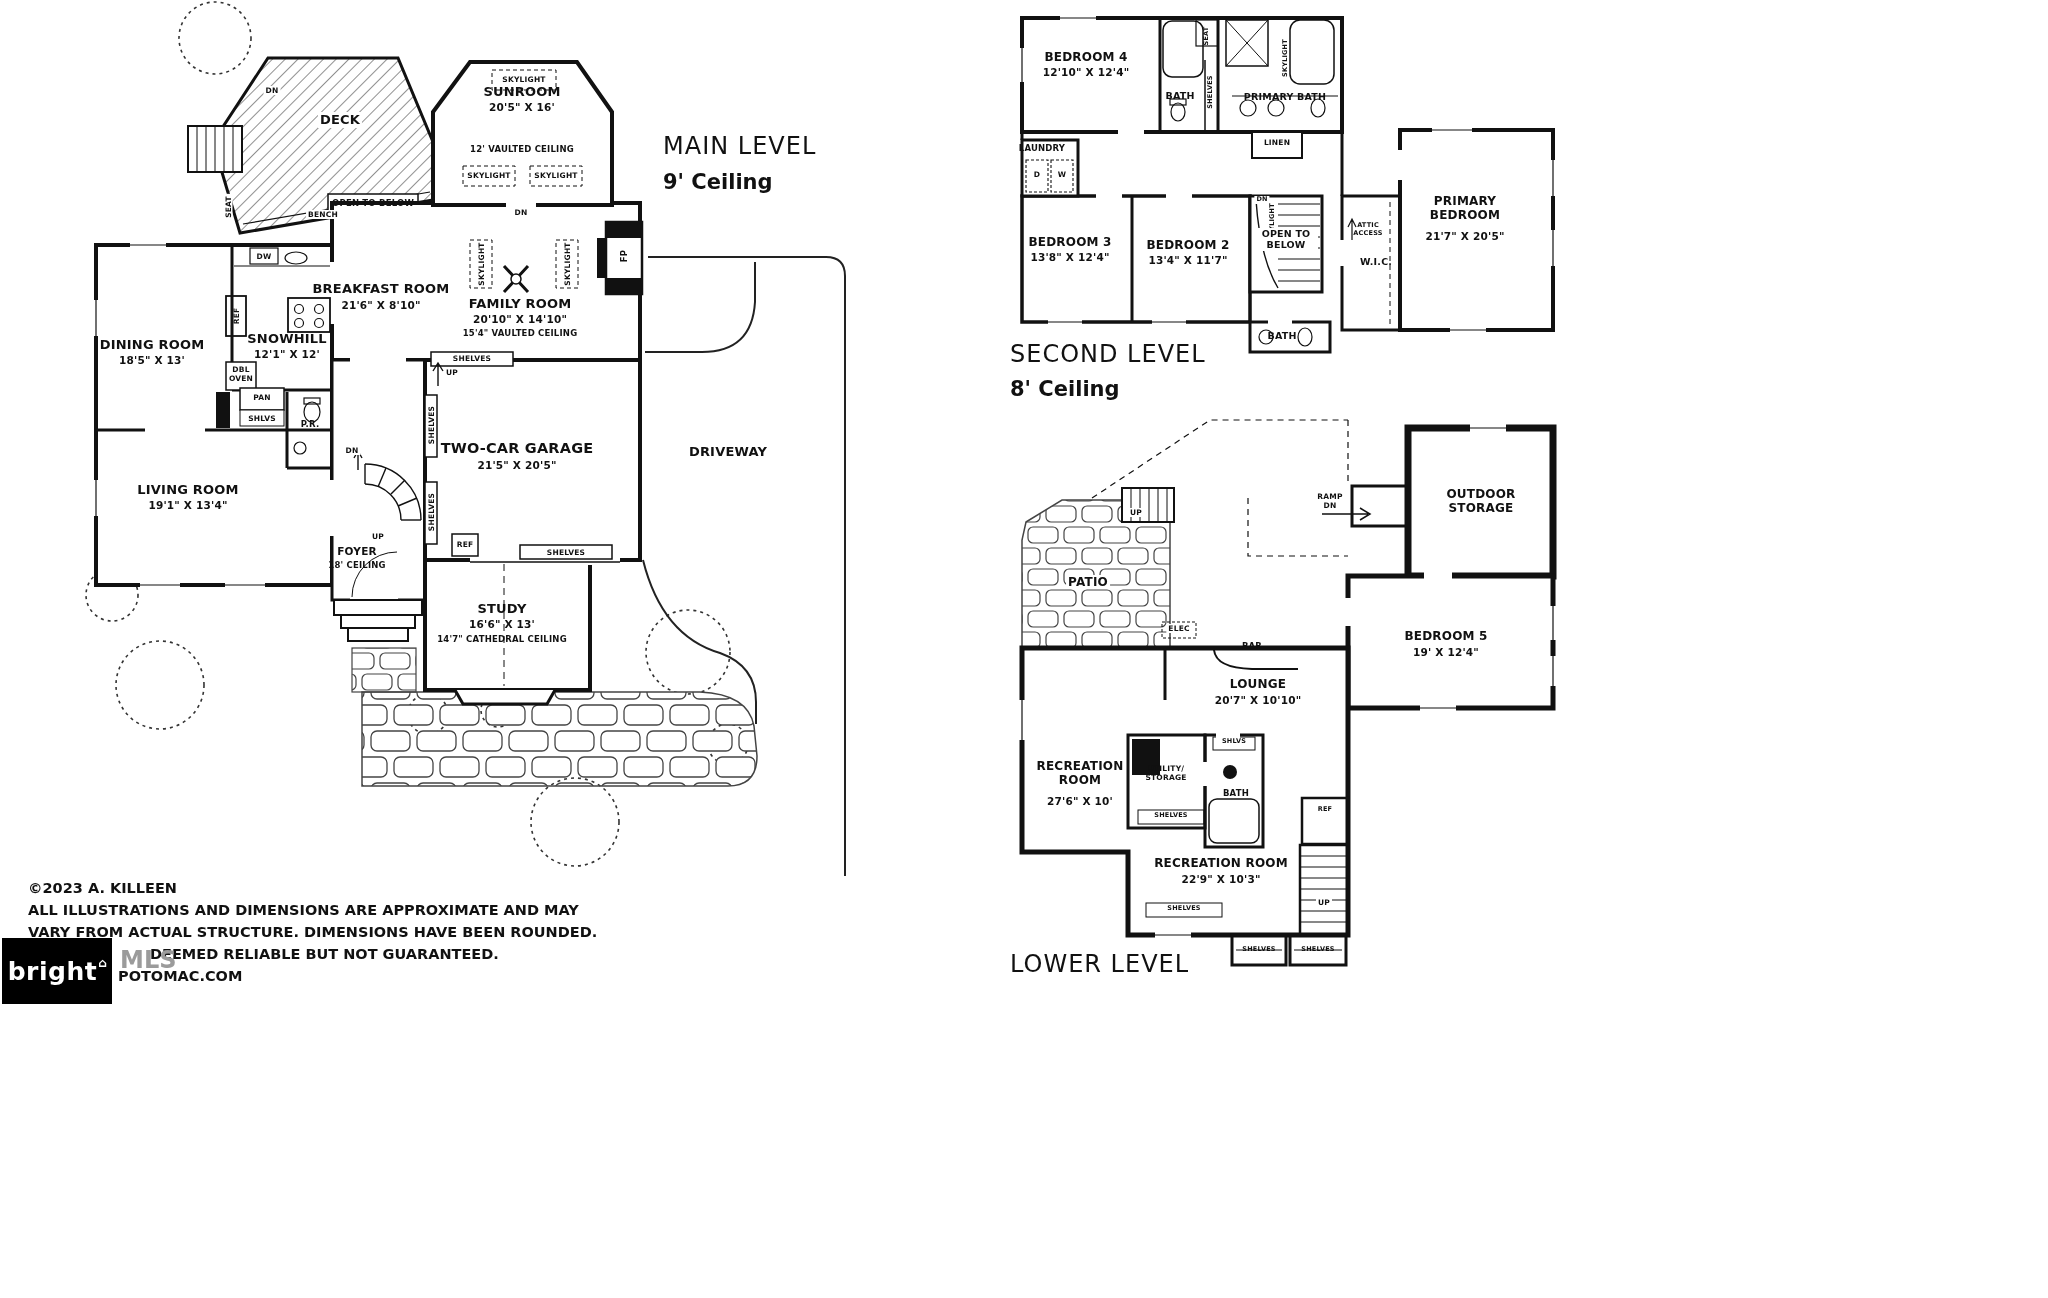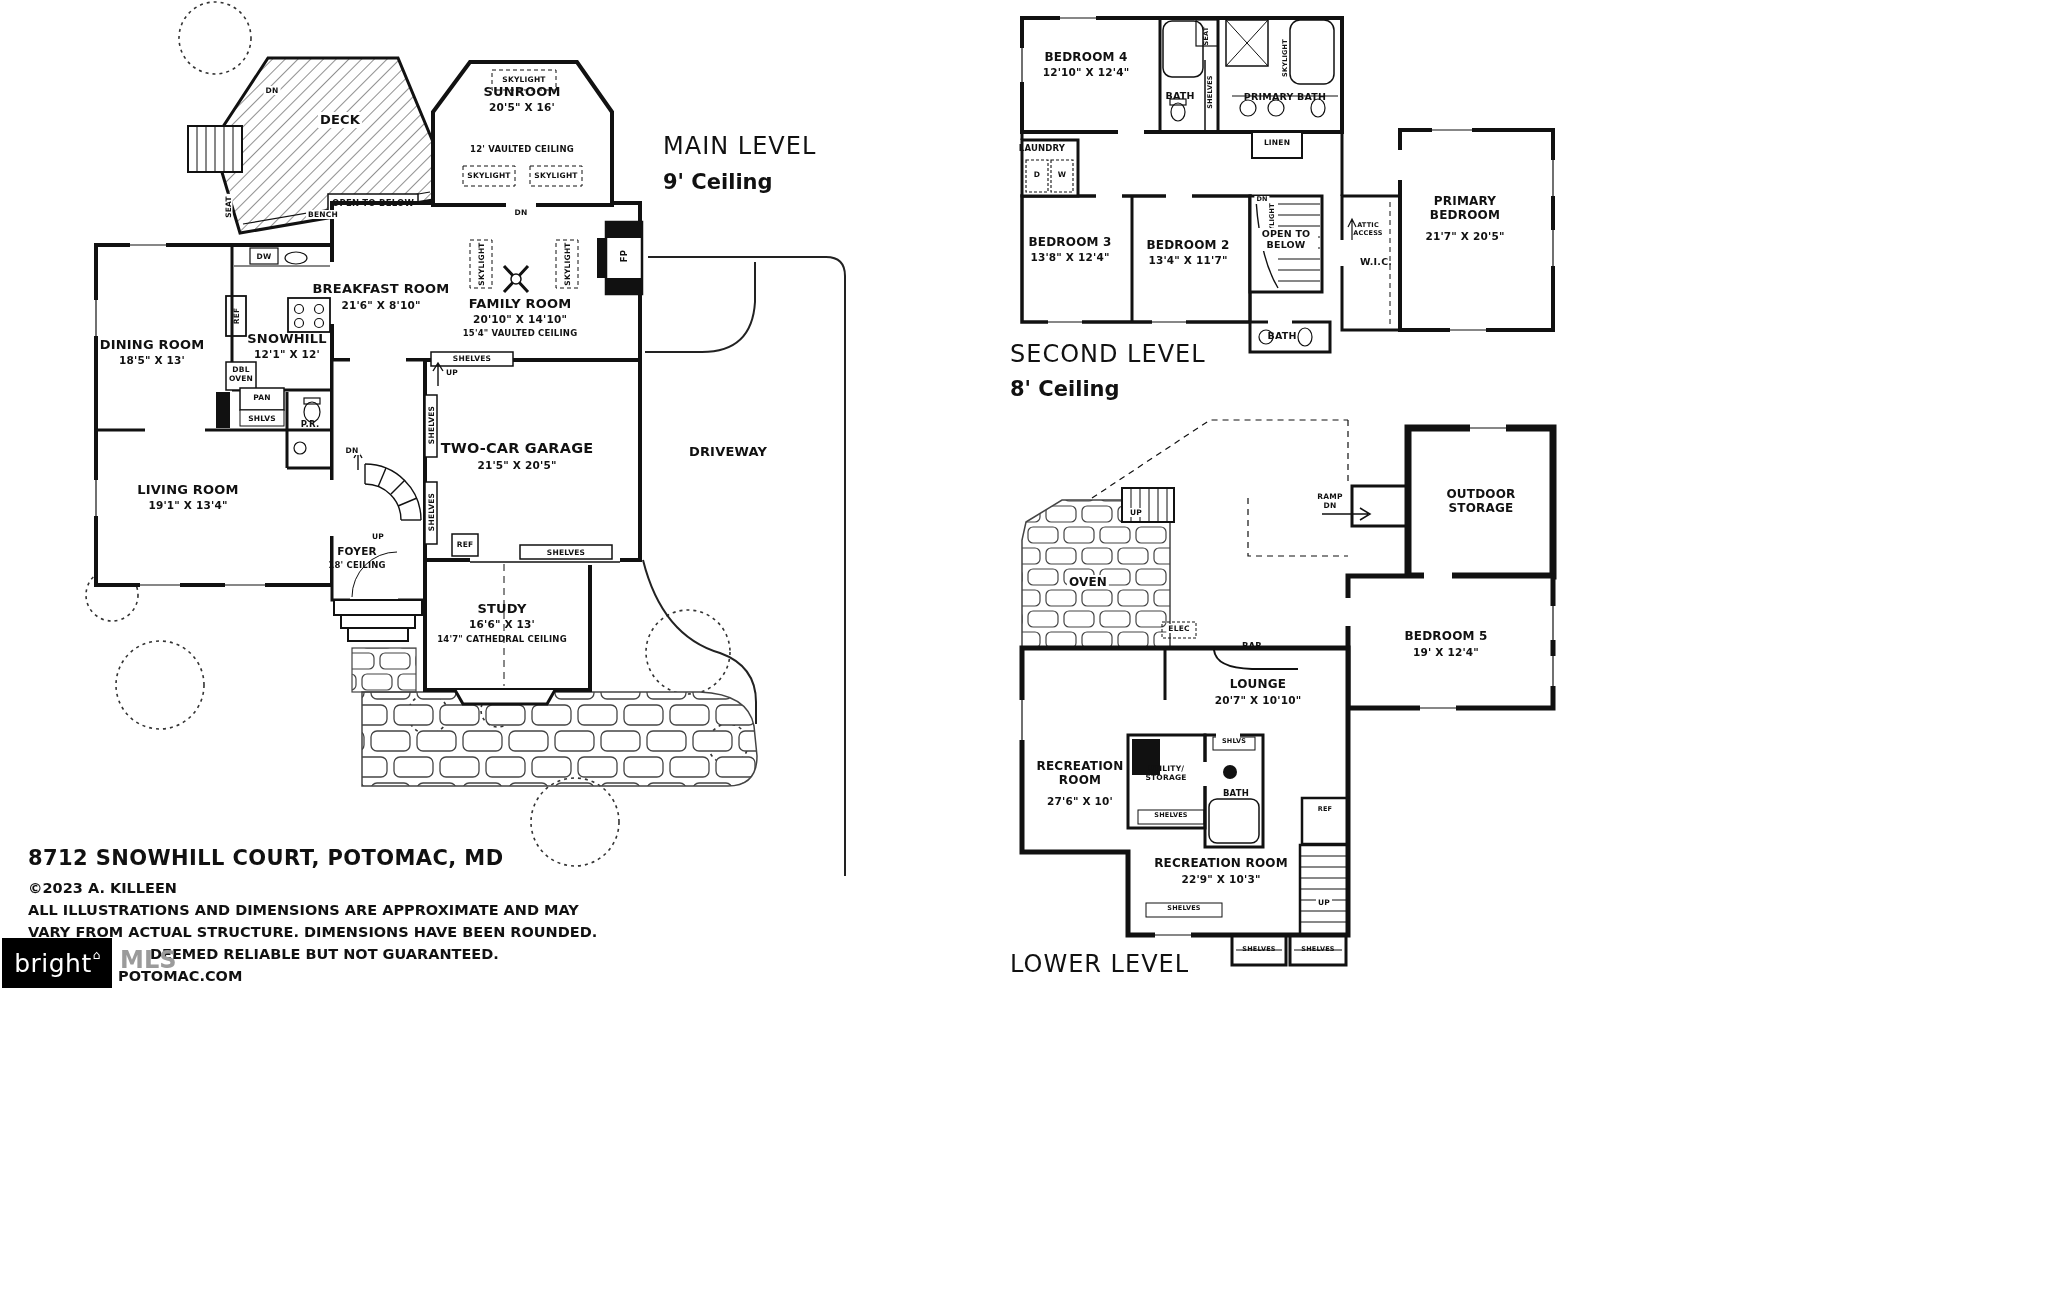--- a/index.html
+++ b/index.html
@@ -10,22 +10,22 @@
   .lbl{position:absolute;transform:translateX(-50%);font-weight:bold;white-space:nowrap;text-align:center;letter-spacing:.2px;line-height:1.2}
   .rot{transform:translate(-50%,-50%) rotate(-90deg)}
   .wrap{white-space:normal}
   .bg{background:#fff;padding:0 2px}
   .s6{font-size:6.5px}.s7{font-size:7.5px}.s8{font-size:8.5px}.s9{font-size:9.5px}
   .s11{font-size:10.5px}.s12{font-size:12px}.s13{font-size:13px}.s14{font-size:14.5px}
   .title{position:absolute;font-weight:normal;font-size:24px;letter-spacing:1px;white-space:nowrap}
   .subtitle{position:absolute;font-weight:bold;font-size:21px;white-space:nowrap}
   .addr{position:absolute;font-weight:bold;font-size:21px;letter-spacing:.4px;white-space:nowrap}
   .foot{position:absolute;font-weight:bold;font-size:14.5px;white-space:nowrap}
-  .logo{position:absolute;left:2px;top:938px;width:110px;height:50px;background:#000;color:#fff;
-        display:flex;align-items:center;justify-content:center;font-size:25px;font-weight:normal;letter-spacing:.5px}
+  .logo{position:absolute;left:2px;top:938px;width:110px;height:66px;background:#000;color:#fff;
+        display:flex;align-items:center;justify-content:center;font-size:25px;font-weight:bold;letter-spacing:.5px}
   .logo .house{font-size:12px;position:relative;top:-8px;left:1px}
   .mls{position:absolute;left:120px;top:946px;color:#9b9b9b;font-size:24px;font-weight:bold}
 </style>
 </head>
 <body>
 
 <div class="stage">
 
 <svg class="plan" width="2048" height="1298" viewBox="0 0 2048 1298">
 <defs>
@@ -388,21 +388,21 @@
 <div class="lbl s9" style="left:1376px;top:256px">W.I.C.</div>
 <div class="lbl s12 wrap" style="left:1465px;top:194px;width:105px">PRIMARY BEDROOM</div>
 <div class="lbl s11" style="left:1465px;top:230px">21'7" X 20'5"</div>
 <div class="lbl s9" style="left:1282px;top:330px">BATH</div>
 <div class="title" style="left:1010px;top:340px">SECOND LEVEL</div>
 <div class="subtitle" style="left:1010px;top:377px">8' Ceiling</div>
 
 <div class="lbl s7 bg" style="left:1136px;top:508px">UP</div>
 <div class="lbl s7 wrap bg" style="left:1330px;top:492px;width:40px">RAMP DN</div>
 <div class="lbl s12 wrap" style="left:1481px;top:487px;width:100px">OUTDOOR STORAGE</div>
-<div class="lbl s12 bg" style="left:1088px;top:575px">OVEN</div>
+<div class="lbl s12 bg" style="left:1088px;top:575px">PATIO</div>
 <div class="lbl s7 bg" style="left:1179px;top:624px">ELEC</div>
 <div class="lbl s8" style="left:1252px;top:641px">BAR</div>
 <div class="lbl s12" style="left:1258px;top:677px">LOUNGE</div>
 <div class="lbl s11" style="left:1258px;top:694px">20'7" X 10'10"</div>
 <div class="lbl s12" style="left:1446px;top:629px">BEDROOM 5</div>
 <div class="lbl s11" style="left:1446px;top:646px">19' X 12'4"</div>
 <div class="lbl s12 wrap" style="left:1080px;top:759px;width:120px">RECREATION ROOM</div>
 <div class="lbl s11" style="left:1080px;top:795px">27'6" X 10'</div>
 <div class="lbl s7 wrap" style="left:1166px;top:764px;width:55px">UTILITY/ STORAGE</div>
 <div class="lbl s6" style="left:1234px;top:738px">SHLVS</div>
@@ -410,21 +410,20 @@
 <div class="lbl s6" style="left:1171px;top:812px">SHELVES</div>
 <div class="lbl s6" style="left:1325px;top:806px">REF</div>
 <div class="lbl s12" style="left:1221px;top:856px">RECREATION ROOM</div>
 <div class="lbl s11" style="left:1221px;top:873px">22'9" X 10'3"</div>
 <div class="lbl s6" style="left:1184px;top:905px">SHELVES</div>
 <div class="lbl s7 bg" style="left:1324px;top:898px">UP</div>
 <div class="lbl s6" style="left:1259px;top:946px">SHELVES</div>
 <div class="lbl s6" style="left:1318px;top:946px">SHELVES</div>
 <div class="title" style="left:1010px;top:950px">LOWER LEVEL</div>
 
-<div class="addr" style="left:28px;top:846px">8712 SNOWHILL COURT, POTOMAC, MD</div>
 <div class="foot" style="left:28px;top:880px">©2023 A. KILLEEN</div>
 <div class="foot" style="left:28px;top:902px">ALL ILLUSTRATIONS AND DIMENSIONS ARE APPROXIMATE AND MAY</div>
 <div class="foot" style="left:28px;top:924px">VARY FROM ACTUAL STRUCTURE. DIMENSIONS HAVE BEEN ROUNDED.</div>
 <div class="foot" style="left:150px;top:946px">DEEMED RELIABLE BUT NOT GUARANTEED.</div>
 <div class="foot" style="left:118px;top:968px">POTOMAC.COM</div>
 <div class="logo">
   <span>bright</span>
       <span class="house">⌂</span>
 </div>
 <div class="mls">MLS</div>

